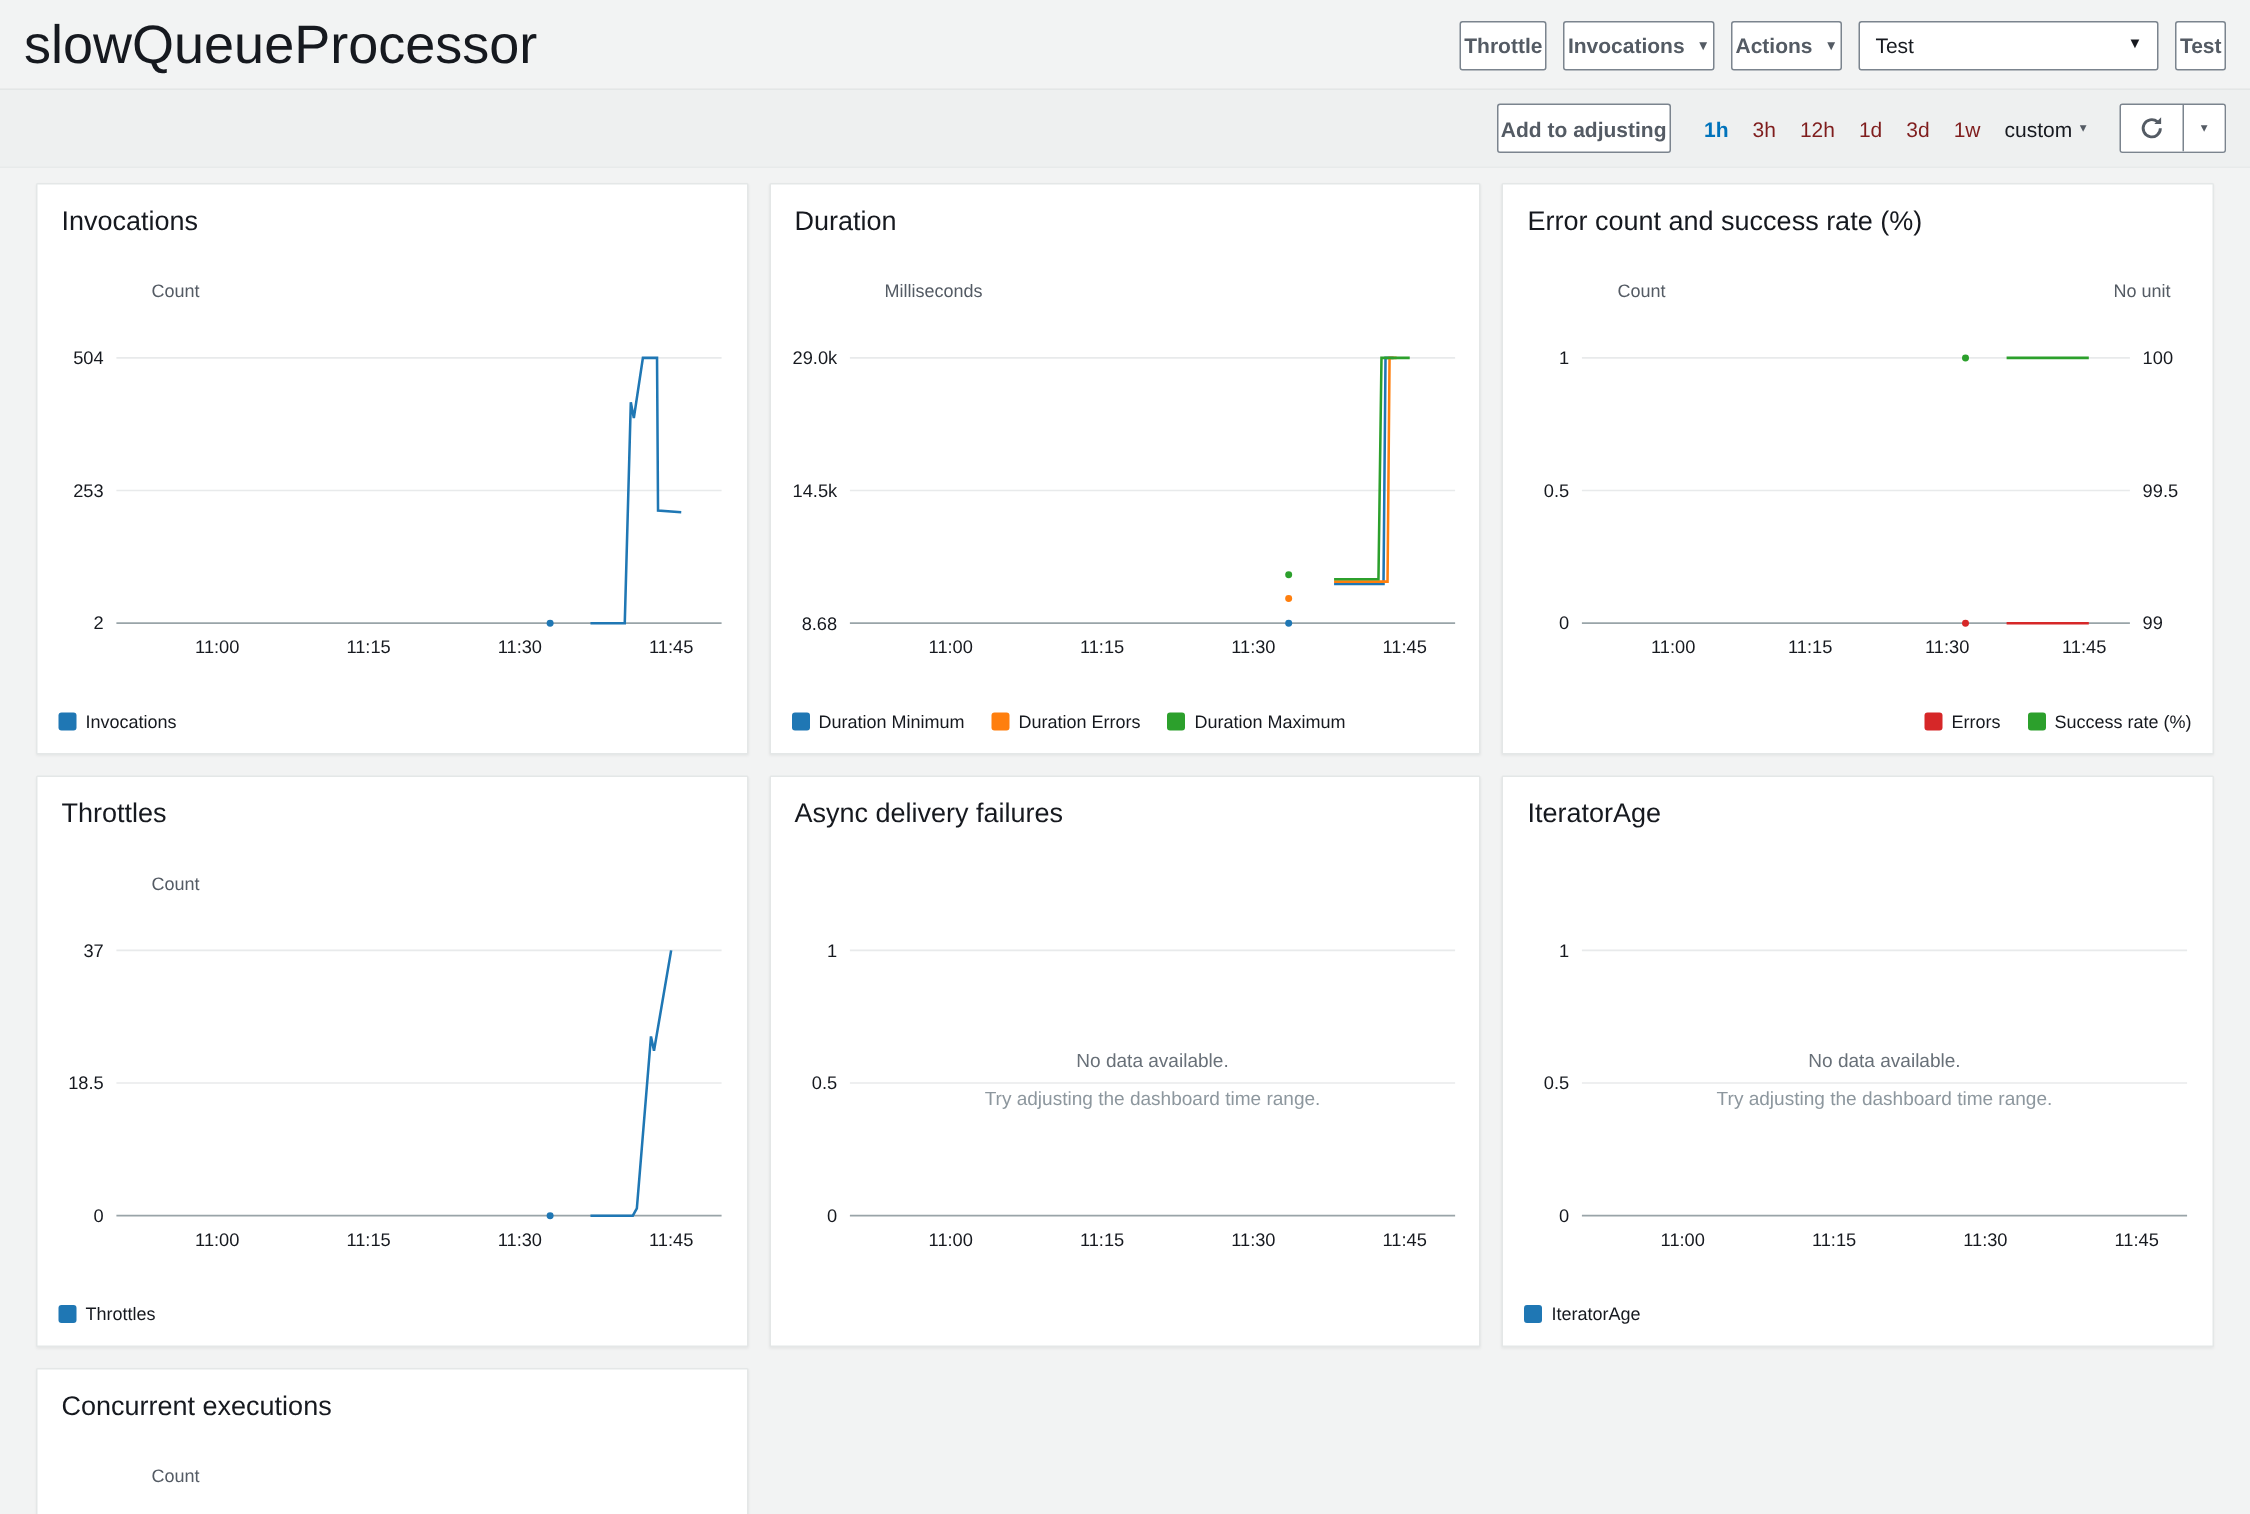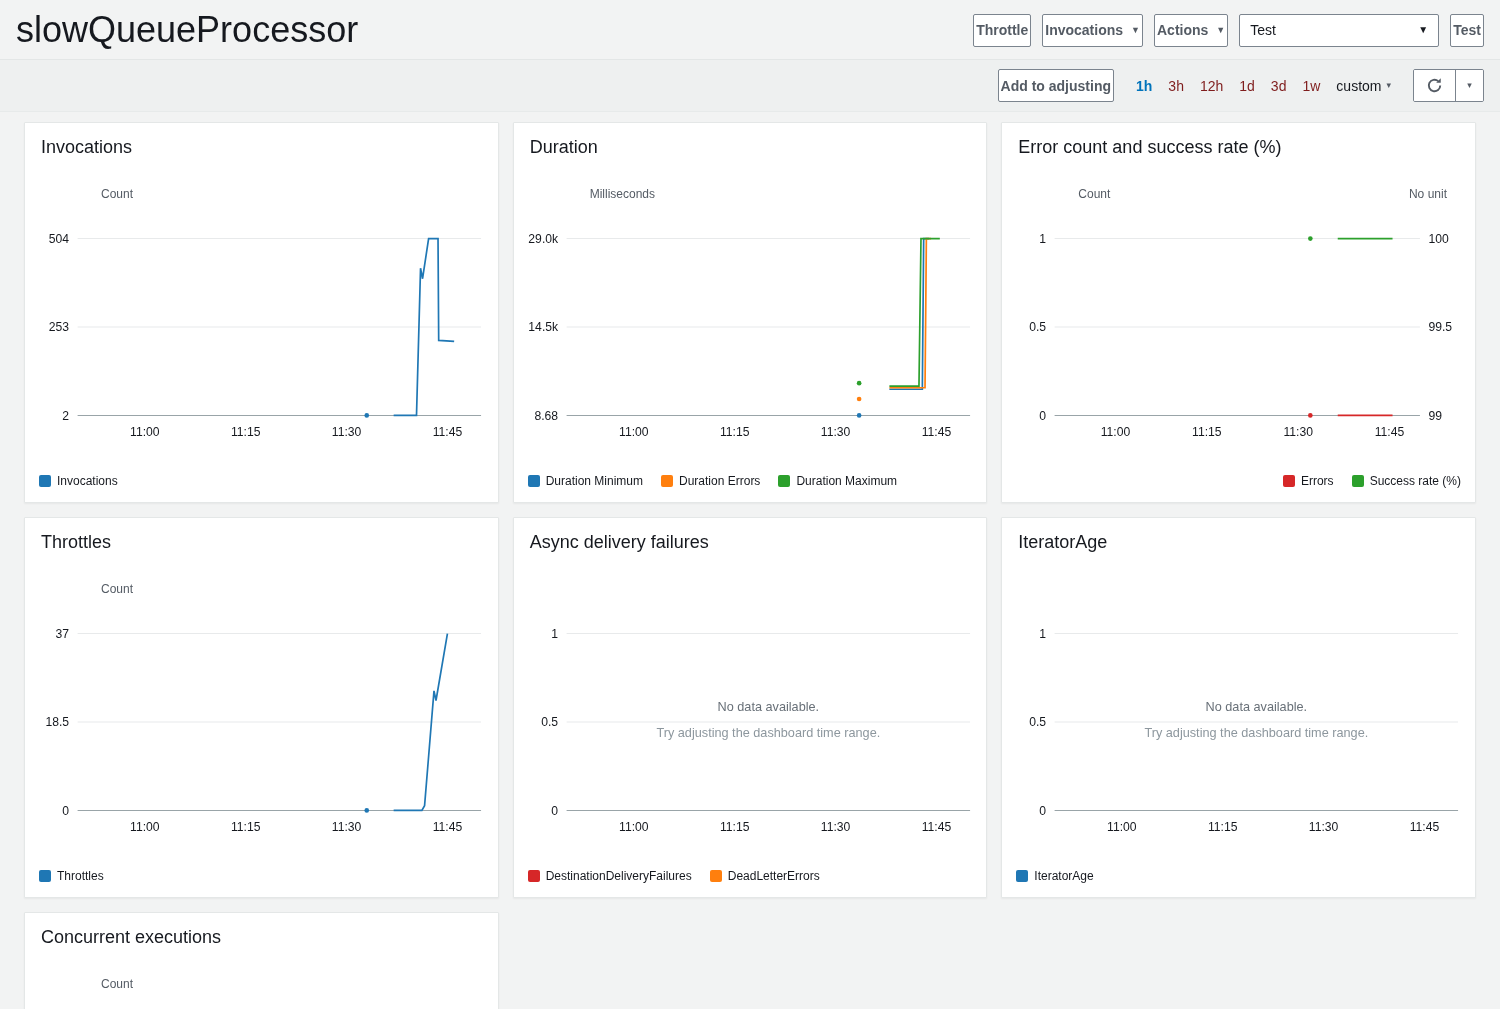--- a/index.html
+++ b/index.html
@@ -269,30 +269,20 @@
           <text x="36" y="97.5" text-anchor="end" fill="#16191f" font-size="11.5" font-family="Liberation Sans, sans-serif">0.5</text>
           <text x="36" y="181" text-anchor="end" fill="#16191f" font-size="11.5" font-family="Liberation Sans, sans-serif">0</text>
           <text x="107.5" y="196" text-anchor="middle" fill="#16191f" font-size="11.5" font-family="Liberation Sans, sans-serif">11:00</text>
           <text x="202.75" y="196" text-anchor="middle" fill="#16191f" font-size="11.5" font-family="Liberation Sans, sans-serif">11:15</text>
           <text x="298" y="196" text-anchor="middle" fill="#16191f" font-size="11.5" font-family="Liberation Sans, sans-serif">11:30</text>
           <text x="393.25" y="196" text-anchor="middle" fill="#16191f" font-size="11.5" font-family="Liberation Sans, sans-serif">11:45</text>
           <text x="234.5" y="83.5" text-anchor="middle" fill="#687078" font-size="12" font-family="Liberation Sans, sans-serif">No data available.</text>
           <text x="234.5" y="107.5" text-anchor="middle" fill="#8d979e" font-size="12" font-family="Liberation Sans, sans-serif">Try adjusting the dashboard time range.</text>
         </svg>
       </div>
-    <div class="legend">
-        <span class="legend-item">
-          <span class="swatch" style="background: rgb(214, 39, 40);"></span>
-          <span>DestinationDeliveryFailures</span>
-        </span>
-        <span class="legend-item">
-          <span class="swatch" style="background: rgb(255, 127, 14);"></span>
-          <span>DeadLetterErrors</span>
-        </span>
-      </div>
   </section>
 
   <section class="card">
     <h2 class="card-title">IteratorAge</h2>
     <div class="unit-row">
       <span></span>
       <span></span>
     </div>
     <div class="chart-area">
         <svg viewBox="0 0 435 206">

